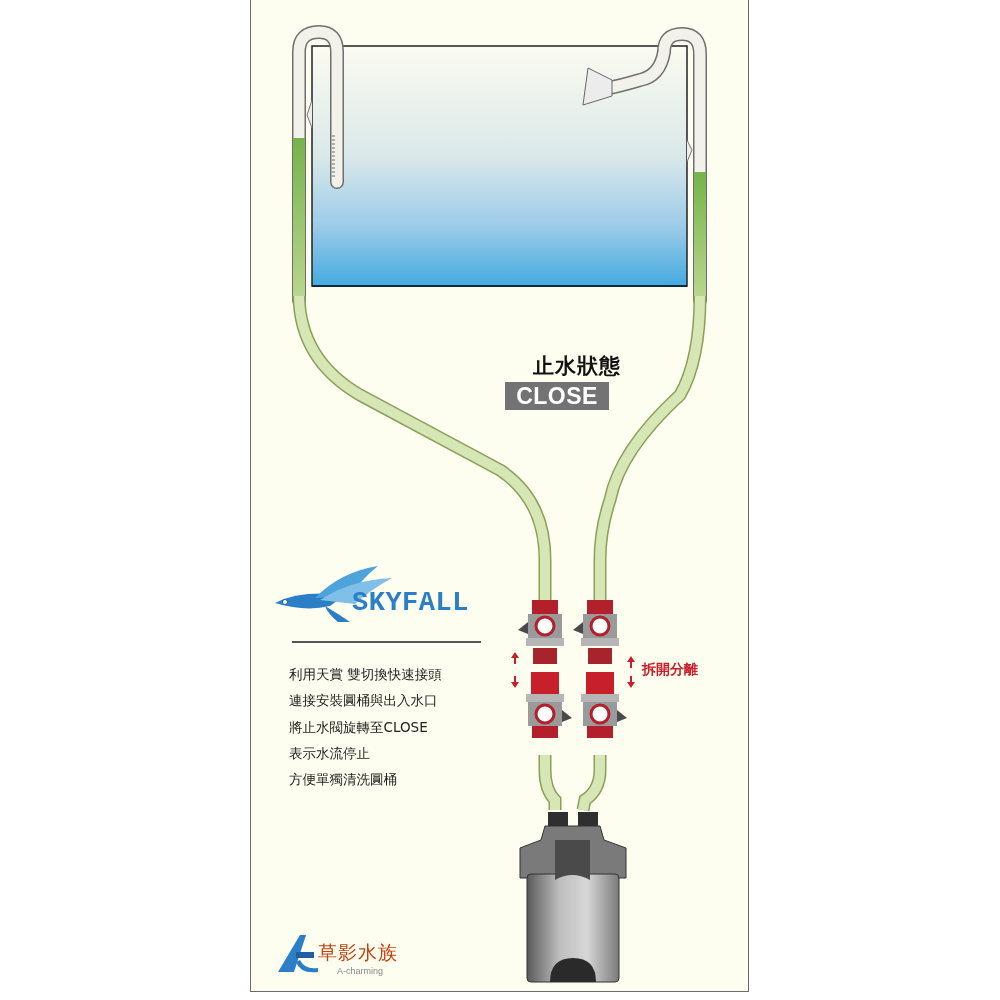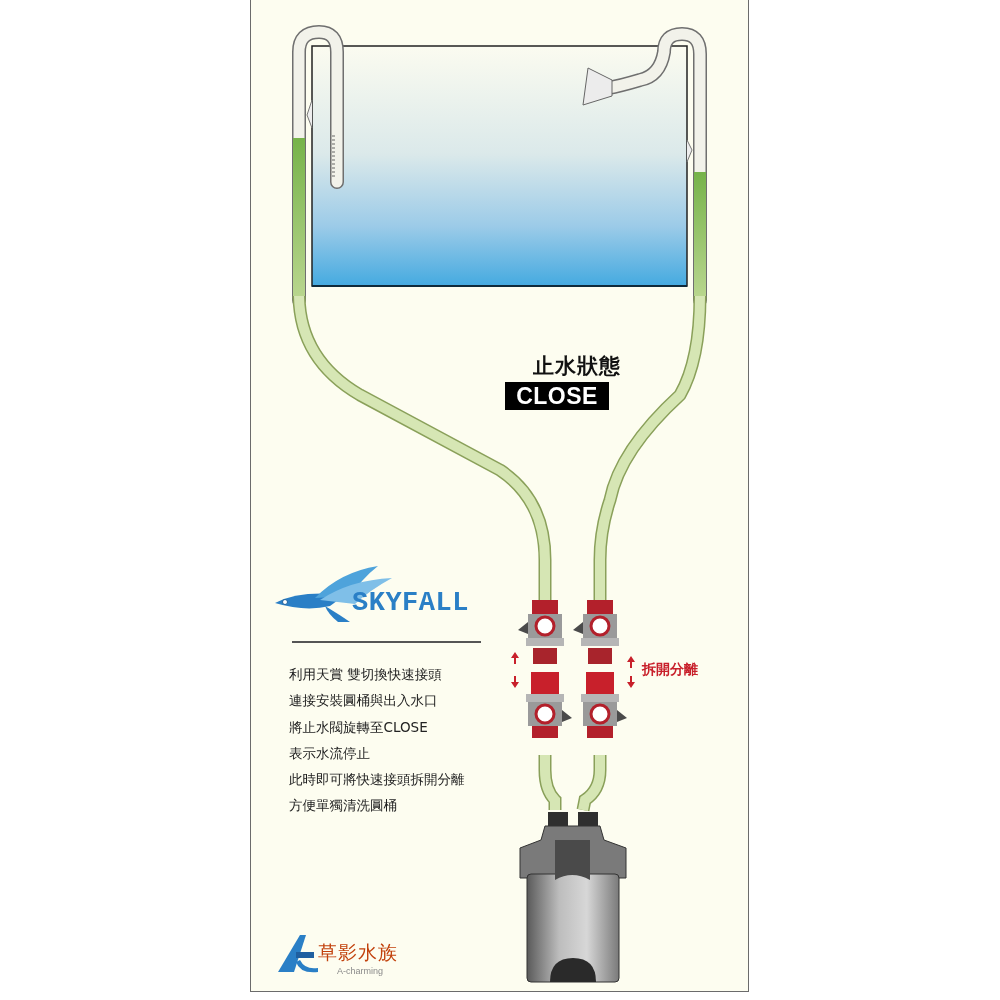--- a/index.html
+++ b/index.html
@@ -1,20 +1,20 @@
 <!DOCTYPE html>
 <html><head>
 <meta charset="utf-8">
 <style>
   html, body { margin: 0; padding: 0; background: #ffffff; }
   body { width: 1000px; height: 1000px; position: relative; overflow: hidden; font-family: "DejaVu Sans", sans-serif; }
   .card { position: absolute; left: 250px; top: -2px; width: 499px; height: 994px; background: #fdfdf0; border: 1px solid #6b6b6b; box-sizing: border-box; }
   svg.art { position: absolute; left: 0; top: 0; }
   .state-title { position: absolute; left: 509px; top: 352px; font-size: 21px; font-weight: bold; color: #111; letter-spacing: 1px; margin-left: 24px; }
-  .state-badge { position: absolute; left: 505px; top: 382px; width: 104px; height: 28px; background: #000000; color: #fff; font-family: "Liberation Sans", sans-serif; font-weight: bold; font-size: 23px; line-height: 28px; text-align: center; letter-spacing: 0.5px; }
+  .state-badge { position: absolute; left: 505px; top: 382px; width: 104px; height: 28px; background: #737373; color: #fff; font-family: "Liberation Sans", sans-serif; font-weight: bold; font-size: 23px; line-height: 28px; text-align: center; letter-spacing: 0.5px; }
   .brand-name { position: absolute; left: 352px; top: 588px; font-family: Liberation Mono, monospace; font-weight: bold; font-size: 27px; color: #2a7fc6; letter-spacing: 0.5px; }
   .divider { position: absolute; left: 292px; top: 641px; width: 189px; height: 2px; background: #555; }
   .steps { position: absolute; left: 285px; top: 660px; margin: 4px; padding: 0; list-style: none; }
   .steps li { font-size: 13.5px; color: #222; height: 26.3px; line-height: 20px; white-space: nowrap; }
   .split-label { position: absolute; left: 642px; top: 661px; font-size: 14px; font-weight: bold; color: #c8202b; }
   .logo-cn { position: absolute; left: 318px; top: 940px; font-size: 19px; color: #c2410c; letter-spacing: 1px; }
   .logo-en { position: absolute; left: 337px; top: 966px; font-size: 9px; color: #8a8a8a; font-family: "Liberation Sans", sans-serif; }
 </style>
 </head>
 <body>
@@ -141,20 +141,19 @@
 <div class="state-badge">CLOSE</div>
 
 <div class="brand-name">SKYFALL</div>
 <div class="divider"></div>
 
 <ul class="steps">
   <li>利用天賞 雙切換快速接頭</li>
   <li>連接安裝圓桶與出入水口</li>
   <li>將止水閥旋轉至CLOSE</li>
   <li>表示水流停止</li>
-  <li>此時即可將快速接頭拆開分離</li>
   <li>方便單獨清洗圓桶</li>
 </ul>
 
 <div class="split-label">拆開分離</div>
 
 <div class="logo-cn">草影水族</div>
 <div class="logo-en">A-charming</div>
 
 </body></html>

